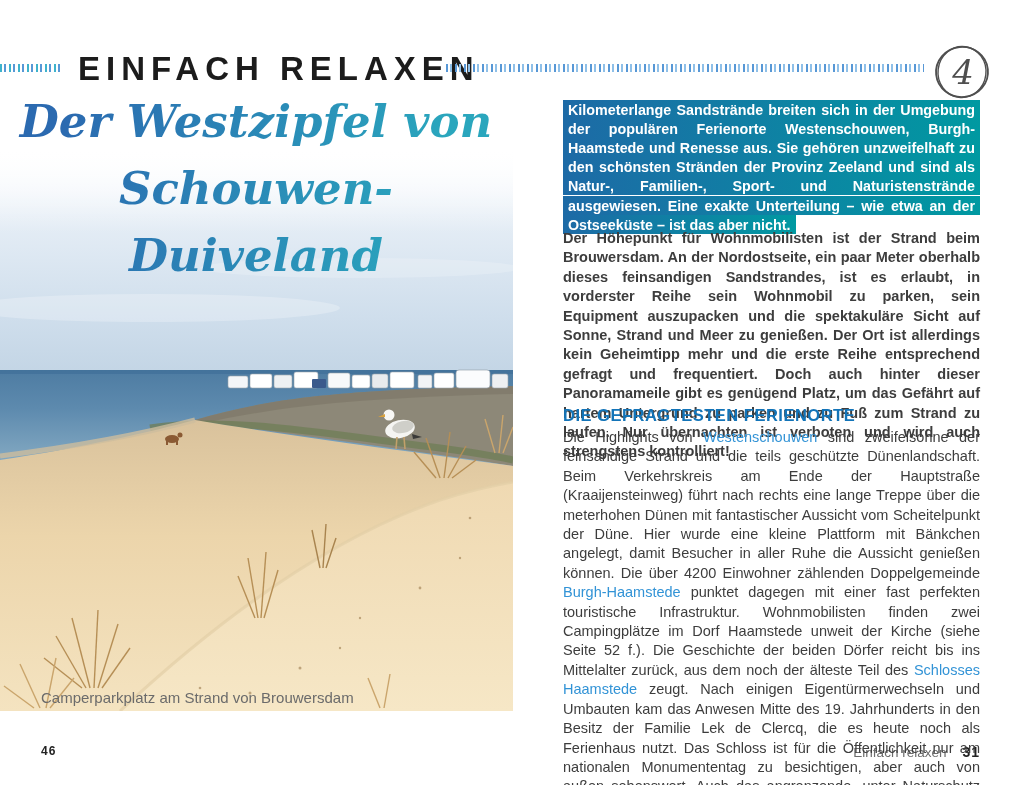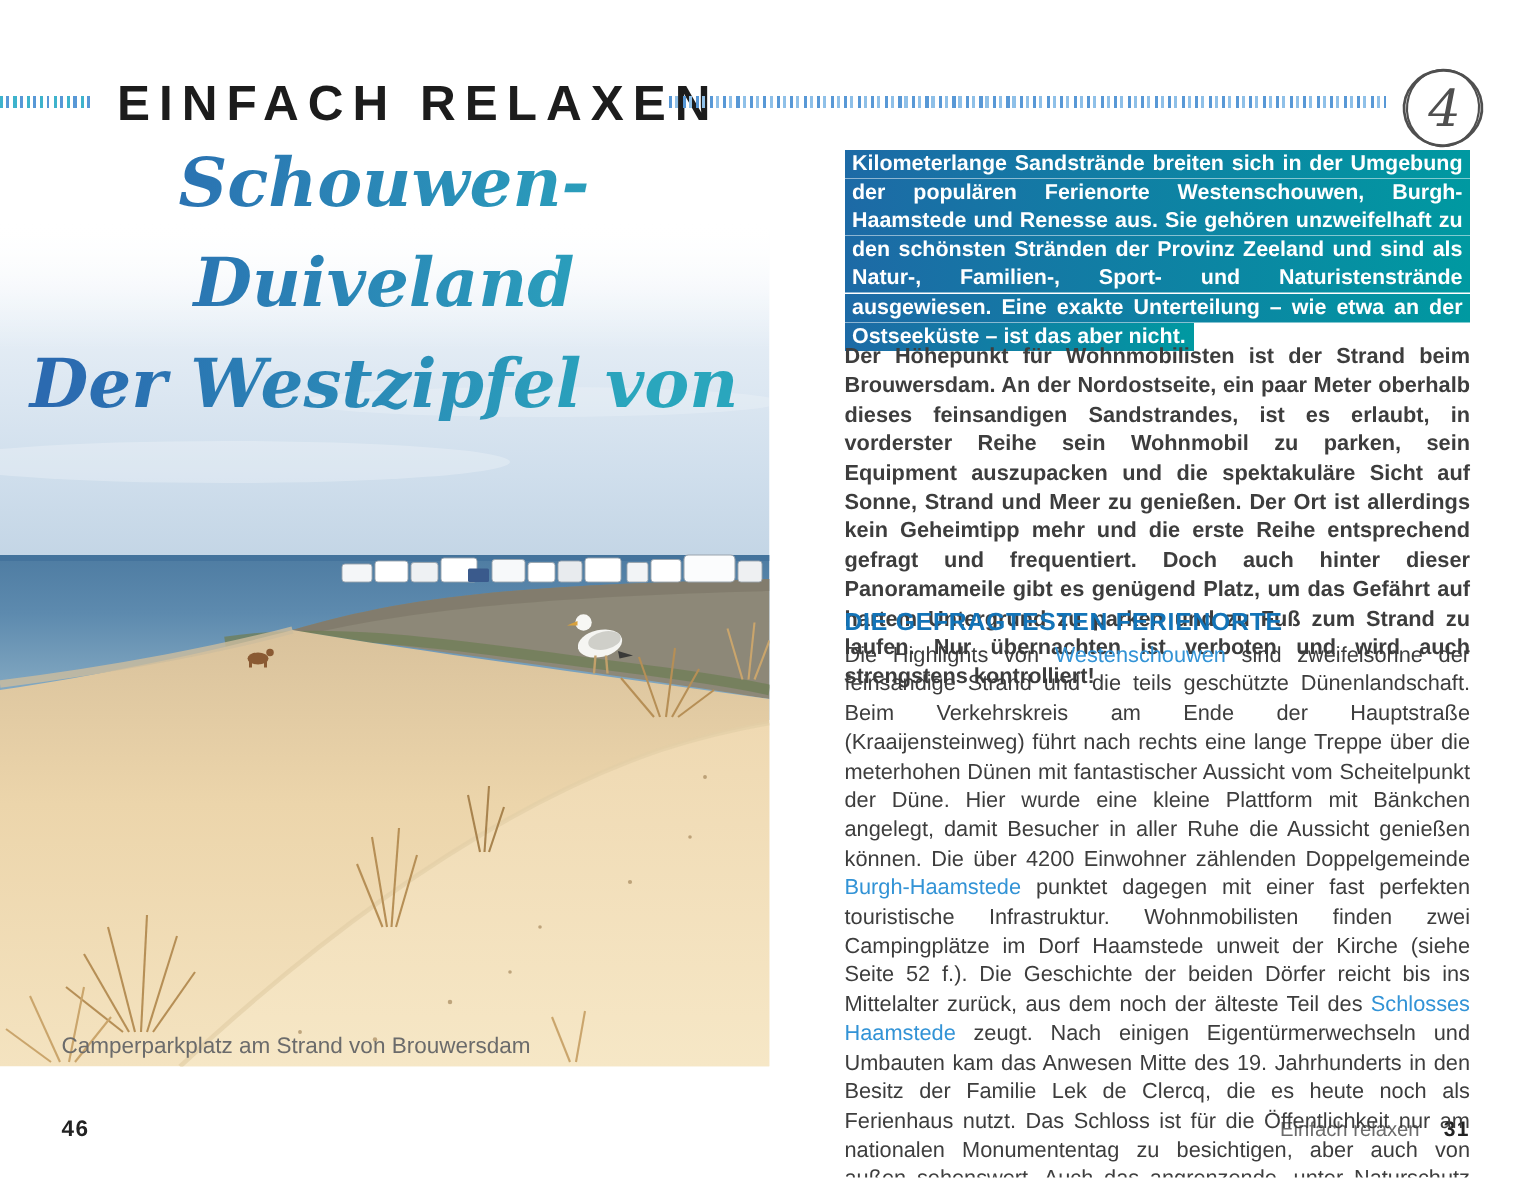--- a/index.html
+++ b/index.html
@@ -46,21 +46,21 @@
   
   .photo{position:absolute;left:0;top:148px;width:513px;height:563px;}
   .photo svg{display:block;}
   
   .caption{
     position:absolute;left:41px;top:689px;
     font-size:15px;color:var(--caption_gray,#6b6b6b);
   }
   .folio-left{
     position:absolute;left:41px;top:744px;
-    font-size:15px;font-weight:bold;color:#222;letter-spacing:1px;
+    font-size:12px;font-weight:bold;color:#222;letter-spacing:1px;
   }
   .folio-right{
     position:absolute;right:40px;top:744px;
     font-size:13.5px;color:var(--caption_gray,#6b6b6b);
     display:flex;align-items:baseline;gap:16px;
   }
   .folio-right .num{font-size:14px;font-weight:bold;color:#222;letter-spacing:1px;}
   
   .col{position:absolute;left:563px;top:0;width:417px;height:785px;}
   .intro{
@@ -97,22 +97,22 @@
   <div class="chapter-badge">
     <svg width="60" height="60" viewBox="0 0 60 60">
       <ellipse cx="30" cy="30" rx="26" ry="25" fill="none" stroke="#4f4f4f" stroke-width="1.8" transform="rotate(-6 30 30)"></ellipse>
       <ellipse cx="30" cy="30" rx="24" ry="25.5" fill="none" stroke="#4f4f4f" stroke-width="1.4" transform="rotate(7 30 30)"></ellipse>
       <text x="31" y="42" text-anchor="middle" font-family="DejaVu Serif, serif" font-style="italic" font-size="34" fill="#4f4f4f">4</text>
     </svg>
   </div>
 </div>
 
 <div class="script-title">
+  <div>Der Westzipfel von</div>
   <div>Schouwen-Duiveland</div>
-  <div>Der Westzipfel von</div>
 </div>
 
 <div class="photo">
   <svg width="513" height="563" viewBox="0 0 513 563">
     <defs>
       <linearGradient id="sky" x1="0" y1="0" x2="0" y2="1">
         <stop offset="0" stop-color="#ffffff"></stop>
         <stop offset="0.3" stop-color="#e6eef6"></stop>
         <stop offset="0.75" stop-color="#cfdeec"></stop>
         <stop offset="1" stop-color="#c3d5e5"></stop>

